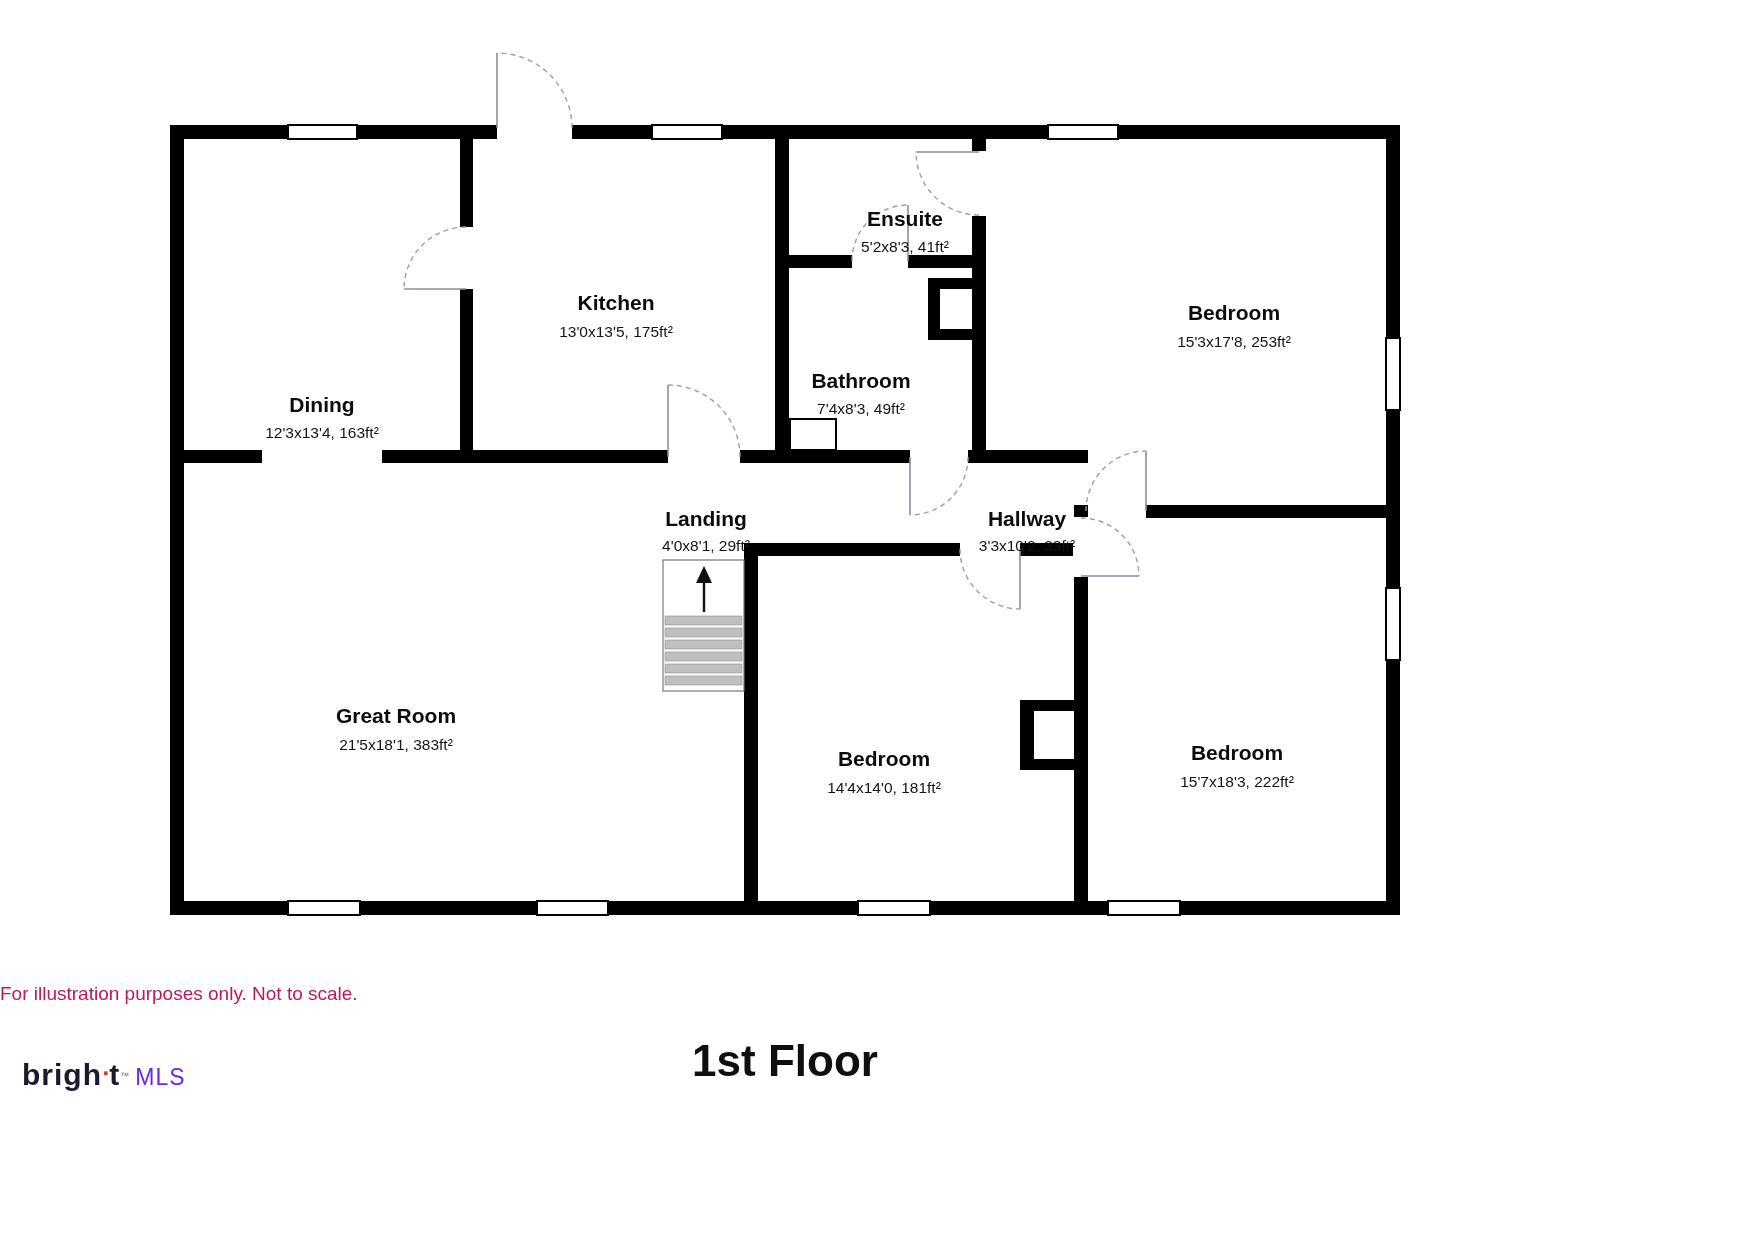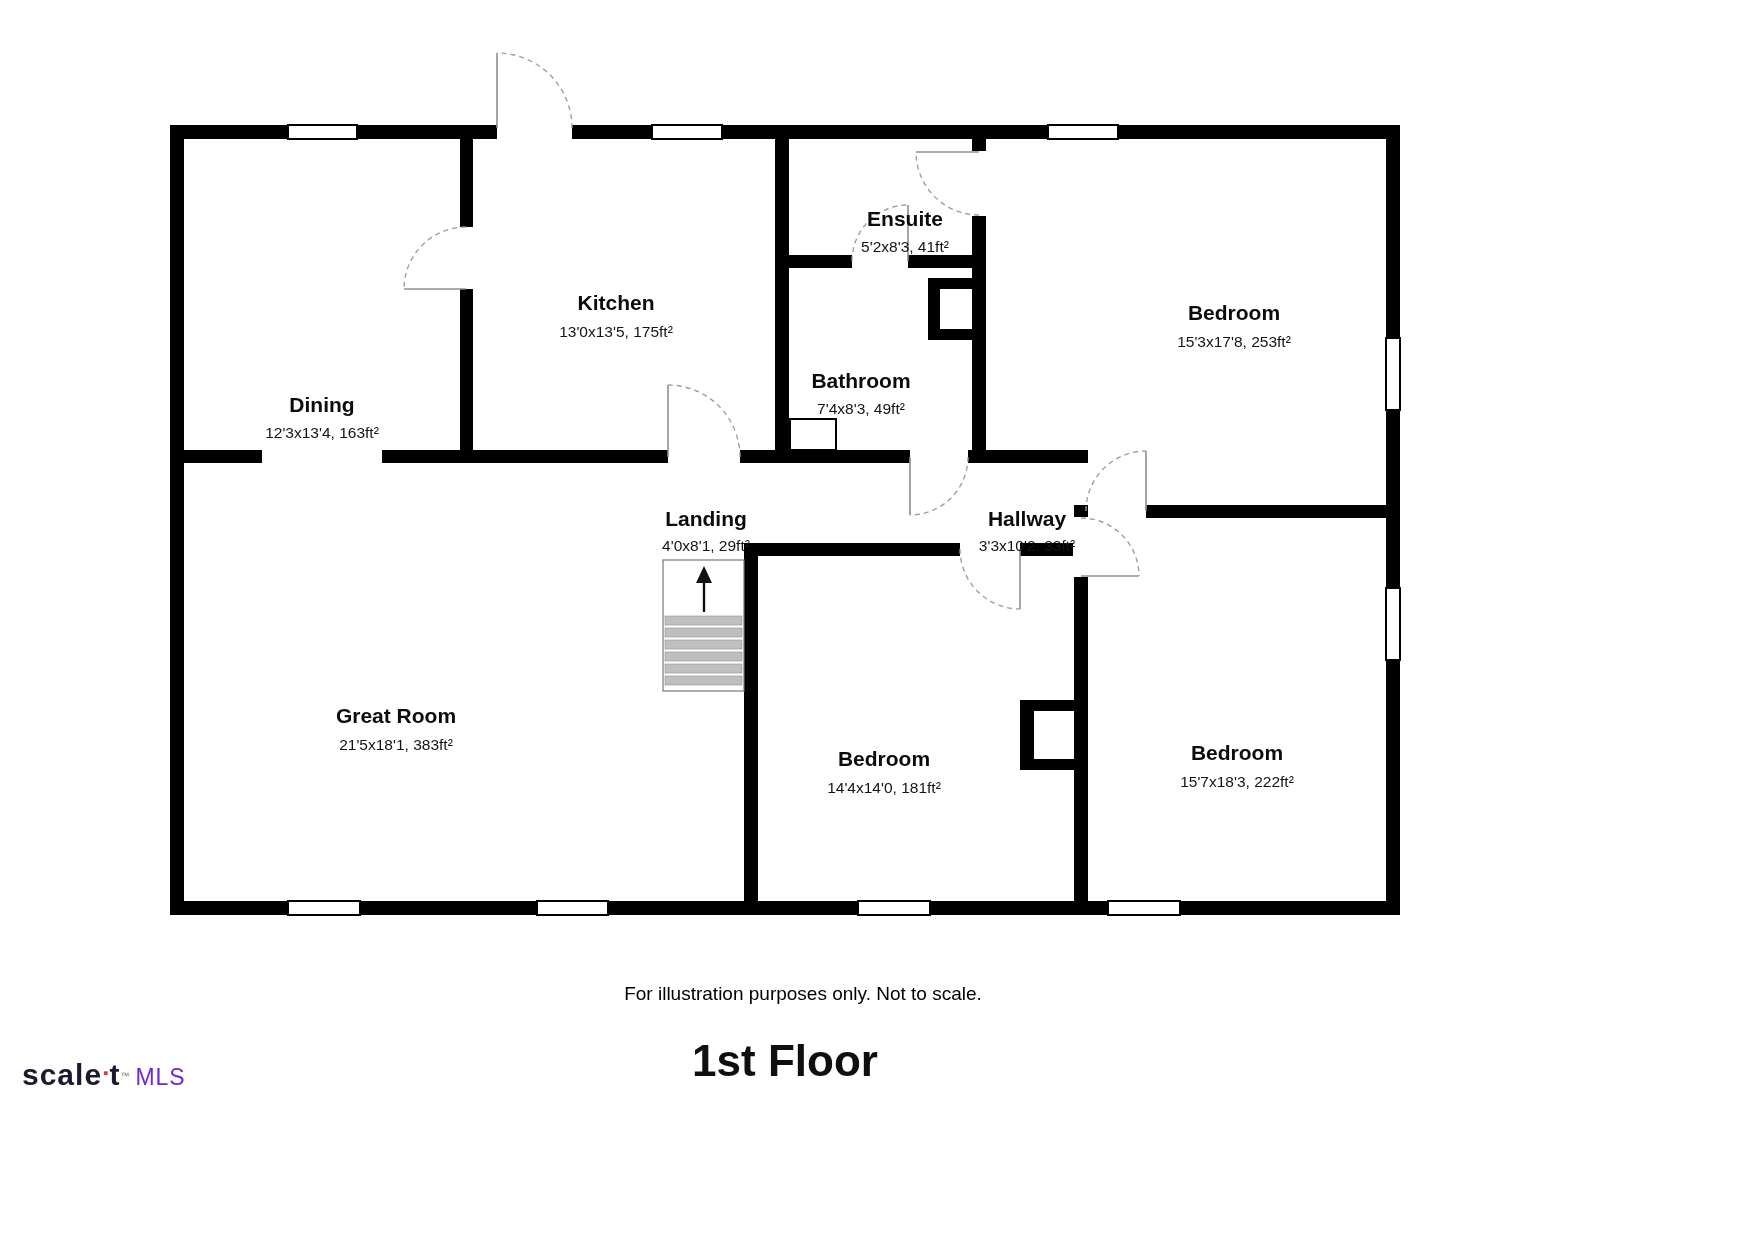--- a/index.html
+++ b/index.html
@@ -11,22 +11,22 @@
   .window{fill:#fff;stroke:#000;stroke-width:2;}
   .fixture{fill:#fff;stroke:#000;stroke-width:2;}
   .door-leaf{stroke:#8a8f98;stroke-width:1.6;fill:none;}
   .door-arc{stroke:#9aa0a8;stroke-width:1.4;fill:none;stroke-dasharray:5 4;}
   .stair-outline{fill:#fff;stroke:#777;stroke-width:1.2;}
   .tread{fill:#bfbfbf;stroke:#8e8e8e;stroke-width:0.6;}
   .stair-arrow{stroke:#111;stroke-width:2.4;fill:none;}
   .stair-arrow-head{fill:#111;}
   .room-name{font-size:21px;font-weight:bold;fill:#0c0c0c;text-anchor:middle;}
   .room-dims{font-size:15.5px;fill:#141414;text-anchor:middle;}
-  .disclaimer{position:absolute;left:0;top:983px;width:1570px;text-align:center;
-              font-size:19px;color:#000000;padding-left:18px;}
+  .disclaimer{position:absolute;left:0;top:983px;width:1570px;
+              font-size:19px;color:#be185d;}
   .floor-title{position:absolute;left:0;top:1036px;width:1570px;text-align:center;
                font-size:44px;font-weight:bold;color:#0f0f0f;}
   .logo{position:absolute;left:22px;top:1058px;white-space:nowrap;}
   .logo-b{font-weight:bold;font-size:30px;color:#1a1930;letter-spacing:1px;}
   .logo-accent{color:#e03a2e;font-size:15px;position:relative;top:-7px;margin:0 1px;}
   .logo-tm{font-size:9px;color:#6b6b6b;vertical-align:super;margin-right:6px;}
   .logo-mls{font-size:23px;color:#6d28d9;letter-spacing:1px;}
 </style>
 </head>
 <body>
@@ -162,15 +162,15 @@
       <text class="room-dims" x="884" y="793">14'4x14'0, 181ft²</text>
 
       <text class="room-name" x="1237" y="760">Bedroom</text>
       <text class="room-dims" x="1237" y="787">15'7x18'3, 222ft²</text>
     </g>
   </svg>
 
   <div class="disclaimer">For illustration purposes only. Not to scale.</div>
   <div class="floor-title">1st Floor</div>
 
-  <div class="logo"><span class="logo-b">scale</span><span class="logo-accent">▪</span><span class="logo-b">t</span><span class="logo-tm">™</span><span class="logo-mls">MLS</span></div>
+  <div class="logo"><span class="logo-b">brigh</span><span class="logo-accent">▪</span><span class="logo-b">t</span><span class="logo-tm">™</span><span class="logo-mls">MLS</span></div>
 
 </div>
 
 </body></html>

